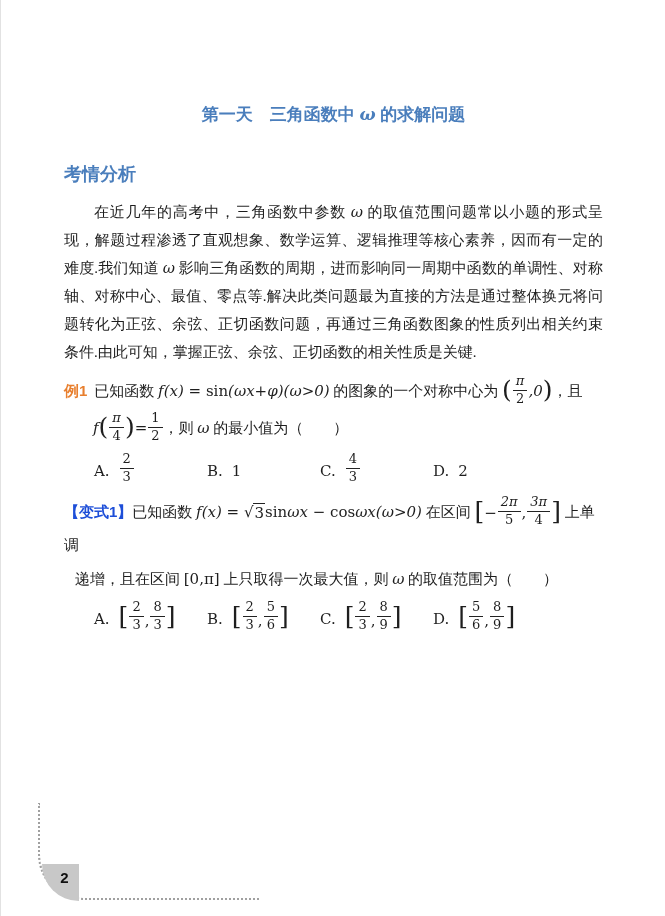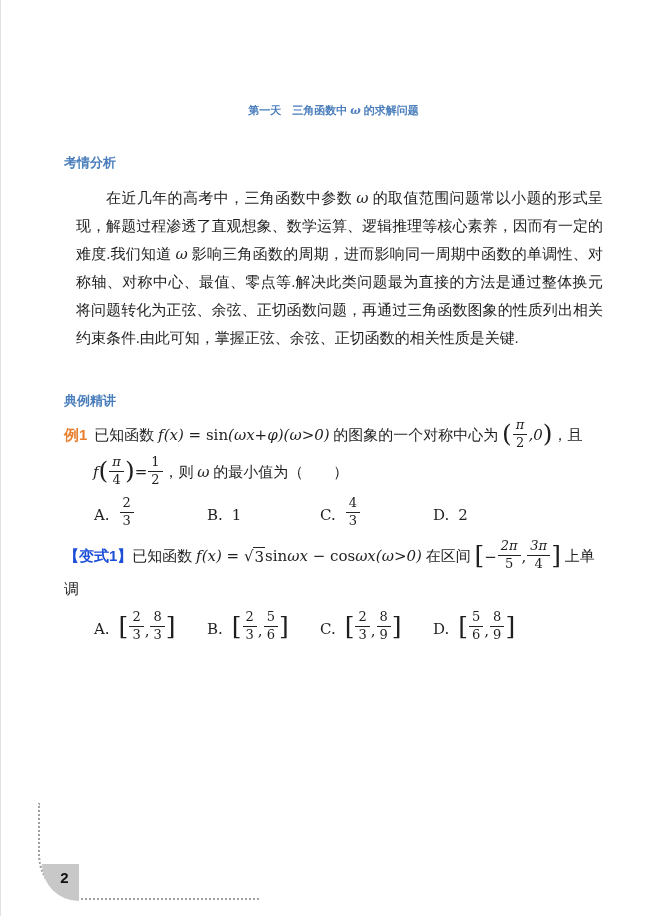--- a/index.html
+++ b/index.html
@@ -13,35 +13,35 @@
     color: #1e1e1e;
     font-size: 15px;
     overflow: hidden;
   }
   .content { padding: 0 62px 0 63px; }
 
   .title {
     margin: 0; padding-top: 103px;
     text-align: center;
     font-family: "Liberation Sans", "DejaVu Sans", sans-serif;
-    font-size: 11px; font-weight: bold;
+    font-size: 17px; font-weight: bold;
     color: #4a7ebc;
   }
   .sec {
     margin: 0;
     font-family: "Liberation Sans", "DejaVu Sans", sans-serif;
-    font-size: 13px; font-weight: bold;
+    font-size: 18px; font-weight: bold;
     color: #4a7ebc;
   }
   .sec-exam { margin-top: 36px; }
   .sec-examples { margin-top: 40px; }
   .sec-training { margin-top: 127px; }
 
   .para {
-    margin: 12px 0 0 12px;
+    margin: 12px 0 0 0;
     line-height: 28px;
     text-indent: 2em;
     text-align: justify;
   }
 
   .pline { margin-top: 10px; line-height: 30px; }
   .pline2 { margin-top: 4px; }
   .indent-ex { padding-left: 29px; }
   .indent-v { padding-left: 11px; }
 
@@ -104,21 +104,20 @@
 
 <div class="page">
   <div class="content">
 
     <h1 class="title"><span>第一天　三角函数中 </span><span class="mvar">ω</span><span> 的求解问题</span></h1>
 
     <h2 class="sec sec-exam">考情分析</h2>
 
     <p class="para"><span>在近几年的高考中，三角函数中参数 </span><span class="mvar">ω</span><span> 的取值范围问题常以小题的形式呈现，解题过程渗透了直观想象、数学运算、逻辑推理等核心素养，因而有一定的难度.我们知道 </span><span class="mvar">ω</span><span> 影响三角函数的周期，进而影响同一周期中函数的单调性、对称轴、对称中心、最值、零点等.解决此类问题最为直接的方法是通过整体换元将问题转化为正弦、余弦、正切函数问题，再通过三角函数图象的性质列出相关约束条件.由此可知，掌握正弦、余弦、正切函数的相关性质是关键.</span></p>
 
-    <h2 class="sec sec-examples">典例精讲</h2>
 
     <div>
       <div class="pline"><span class="exlabel">例1</span><span>已知函数 </span><span class="math it">f(x) = </span><span class="math">sin</span><span class="math it">(ωx+φ)(ω&gt;0)</span><span> 的图象的一个对称中心为 </span><span class="math"><span class="bigd">(</span><span class="frac"><span class="fn it">π</span><span class="fd">2</span></span><span class="it">,0</span><span class="bigd">)</span></span><span>，且</span></div>
 
       <div class="pline pline2 indent-ex"><span class="math it">f</span><span class="math"><span class="bigd">(</span><span class="frac"><span class="fn it">π</span><span class="fd">4</span></span><span class="bigd">)</span></span><span class="math">=</span><span class="frac math"><span class="fn">1</span><span class="fd">2</span></span><span>，则 </span><span class="mvar">ω</span><span> 的最小值为（　　）</span></div>
 
       <div class="opt-row">
         <div class="opt">
             <span class="opt-label">A.</span>
             <span class="frac math">
@@ -141,20 +140,21 @@
             <span class="opt-label">D.</span>
             <span class="math">2</span>
           </div>
       </div>
     </div>
 
 
     <div>
       <div class="pline"><span class="vlabel">【变式1】</span><span>已知函数 </span><span class="math it">f(x) = </span><span class="math"><span>√</span><span class="radicand">3</span></span><span class="math">sin</span><span class="math it">ωx − </span><span class="math">cos</span><span class="math it">ωx(ω&gt;0)</span><span> 在区间 </span><span class="math"><span class="bigd">[</span><span>−</span><span class="frac"><span class="fn it">2π</span><span class="fd">5</span></span><span>,</span><span class="frac"><span class="fn it">3π</span><span class="fd">4</span></span><span class="bigd">]</span></span><span> 上单调</span></div>
 
+      <div class="pline pline2 indent-v"><span>递增，且在区间 </span><span class="math">[0,π]</span><span> 上只取得一次最大值，则 </span><span class="mvar">ω</span><span> 的取值范围为（　　）</span></div>
 
       <div class="opt-row">
         <div class="opt">
             <span class="opt-label">A.</span>
             <span class="math"><span class="bigd">[</span><span class="frac"><span class="fn">2</span><span class="fd">3</span></span><span class="comma">,</span><span class="frac"><span class="fn">8</span><span class="fd">3</span></span><span class="bigd">]</span></span>
           </div>
         <div class="opt">
             <span class="opt-label">B.</span>
             <span class="math"><span class="bigd">[</span><span class="frac"><span class="fn">2</span><span class="fd">3</span></span><span class="comma">,</span><span class="frac"><span class="fn">5</span><span class="fd">6</span></span><span class="bigd">]</span></span>
           </div>

